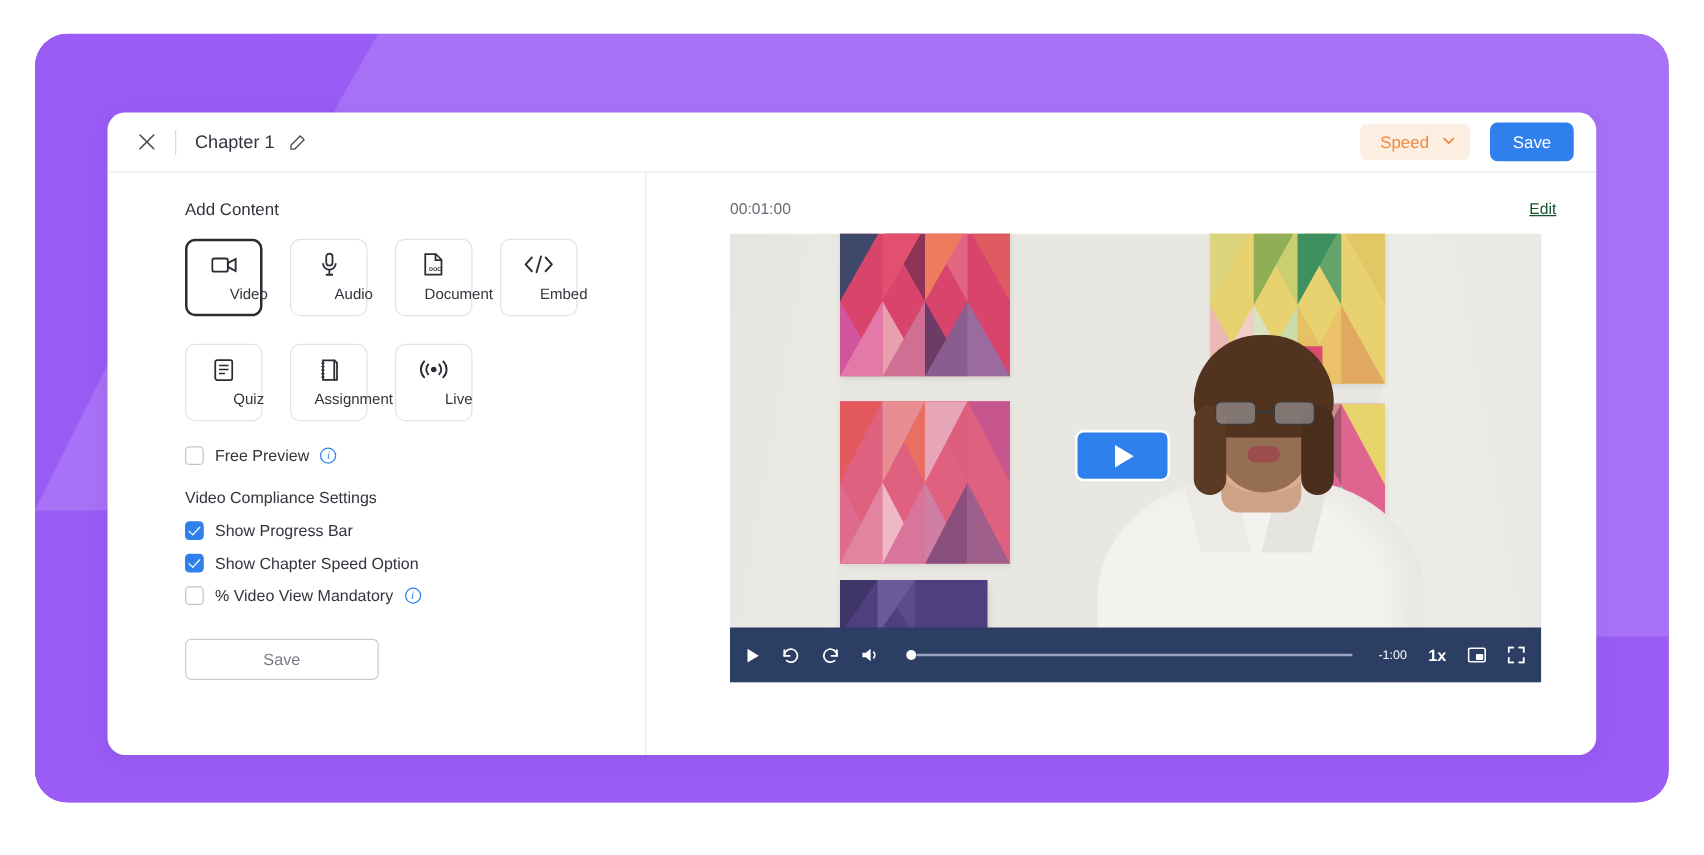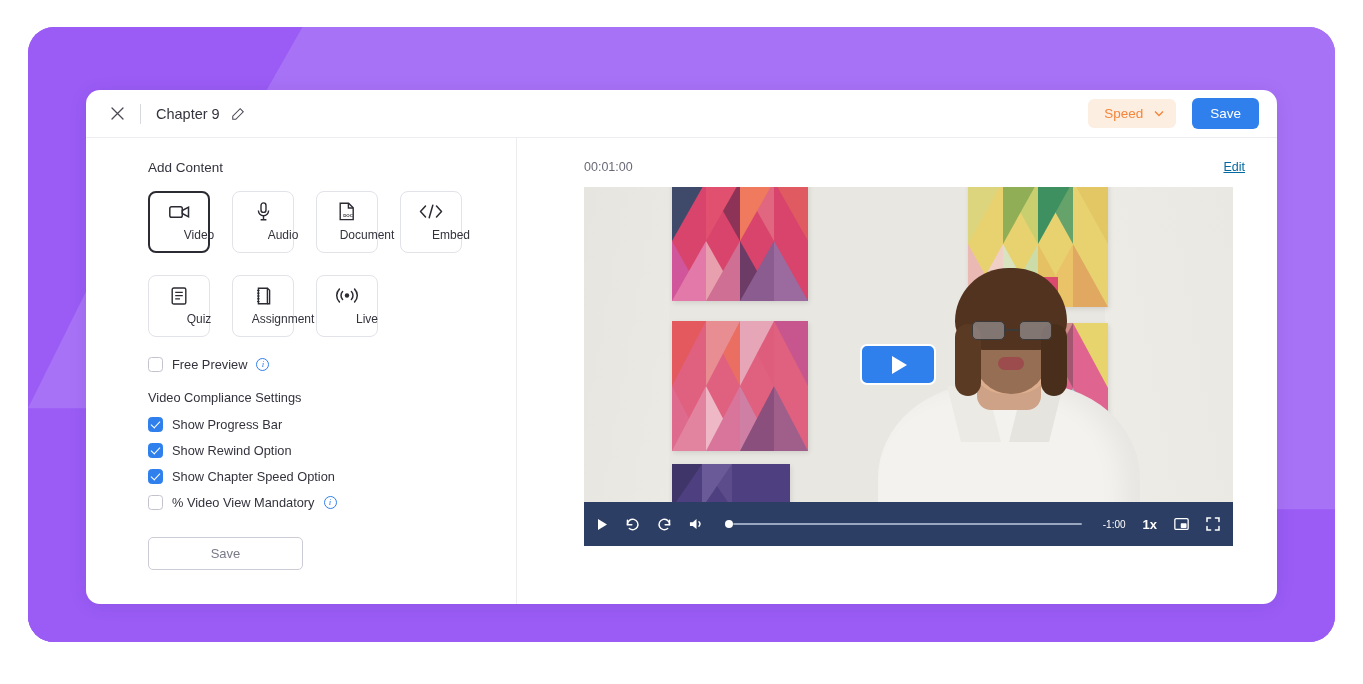--- a/index.html
+++ b/index.html
@@ -237,21 +237,21 @@
   
   .video-header {
     display: flex;
     align-items: baseline;
     justify-content: space-between;
     margin-bottom: 13px;
   }
   .timestamp { font-size: 12.5px; color: #6a6a77; }
   .edit-link {
     font-size: 12.5px;
-    color: #0369a1;
+    color: #14532d;
     text-decoration: underline;
     cursor: pointer;
   }
   .video-frame {
     position: relative;
     width: 649px; height: 359px;
     overflow: hidden;
     background: #e8e7e2;
   }
   .vbg { position: absolute; inset: 0; }
@@ -437,21 +437,21 @@
 
 <div class="modal">
 
   <div class="modal-header">
     <div class="close-btn">
       <svg width="13" height="13" viewBox="0 0 13 13">
           <path d="M1 1 L12 12 M12 1 L1 12" stroke="currentColor" stroke-width="1.3" fill="none" stroke-linecap="round"></path>
         </svg>
     </div>
     <div class="hdr-divider"></div>
-    <div class="chapter-title">Chapter 9</div>
+    <div class="chapter-title">Chapter 1</div>
     <div class="edit-pencil">
       <svg width="14" height="14" viewBox="0 0 16 16" fill="none" stroke="currentColor" stroke-width="1.2">
         <path d="M2 10.5 L2 14 L5.5 14 L14 5.5 L10.5 2 L2 10.5 Z"></path>
       </svg>
     </div>
     <div class="hdr-spacer"></div>
     <div class="draft-badge">
       <span>Speed</span>
       <span class="chev">
         <svg width="10" height="7" viewBox="0 0 10 7" fill="none" stroke="currentColor" stroke-width="1.4">
@@ -551,24 +551,20 @@
         <span class="chk"></span>
         <span class="chk-label">Free Preview</span>
         <span class="info-icon">i</span>
       </div>
 
       <div class="compliance-title">Video Compliance Settings</div>
 
       <div class="chk-row">
         <span class="chk on"></span>
         <span class="chk-label">Show Progress Bar</span>
-      </div>
-      <div class="chk-row">
-        <span class="chk on"></span>
-        <span class="chk-label">Show Rewind Option</span>
       </div>
       <div class="chk-row">
         <span class="chk on"></span>
         <span class="chk-label">Show Chapter Speed Option</span>
       </div>
       <div class="chk-row">
         <span class="chk"></span>
         <span class="chk-label">% Video View Mandatory</span>
         <span class="info-icon">i</span>
       </div>

